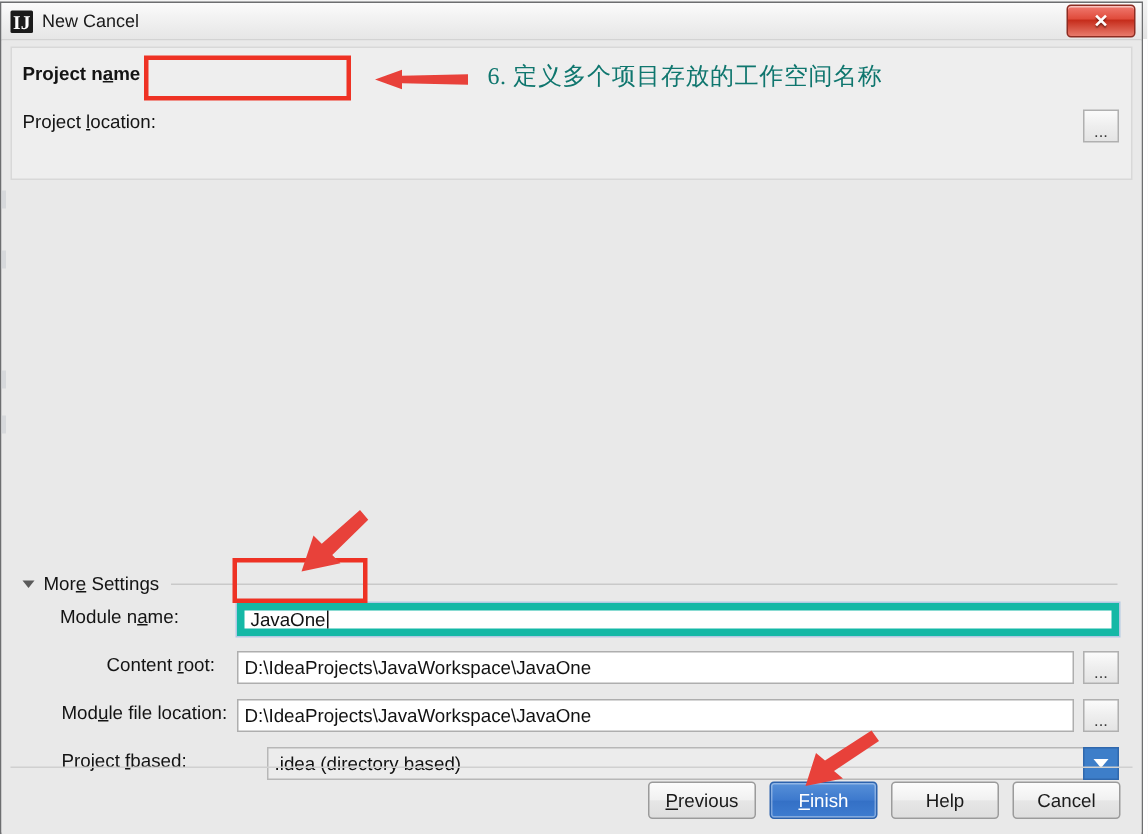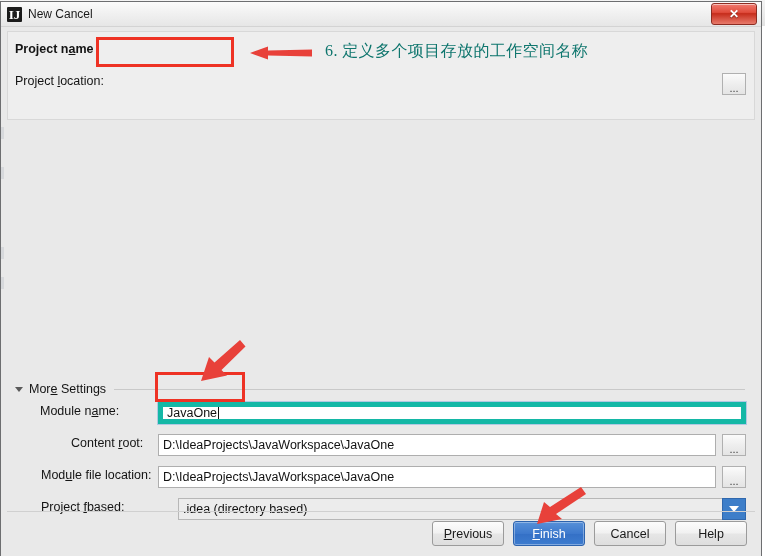--- a/index.html
+++ b/index.html
@@ -373,29 +373,29 @@
             <span></span>
             <u>P</u>
             <span>revious</span>
           </div>
         <div class="btn primary">
             <span></span>
             <u>F</u>
             <span>inish</span>
           </div>
         <div class="btn">
+            <span>Help</span>
+            <u></u>
+            <span></span>
+          </div>
+        <div class="btn">
             <span>Cancel</span>
             <u></u>
             <span></span>
           </div>
-        <div class="btn">
-            <span>Help</span>
-            <u></u>
-            <span></span>
-          </div>
       </div>
 
     </div>
   </div>
 
   <div class="redbox" style="left:96px; top:37px; width:138px; height:30px;"></div>
 
   <div class="redbox" style="left:155px; top:372px; width:90px; height:30px;"></div>
 
   <svg class="arrow-svg" style="left:248px; top:41px;" width="66" height="24" viewBox="0 0 66 24">

